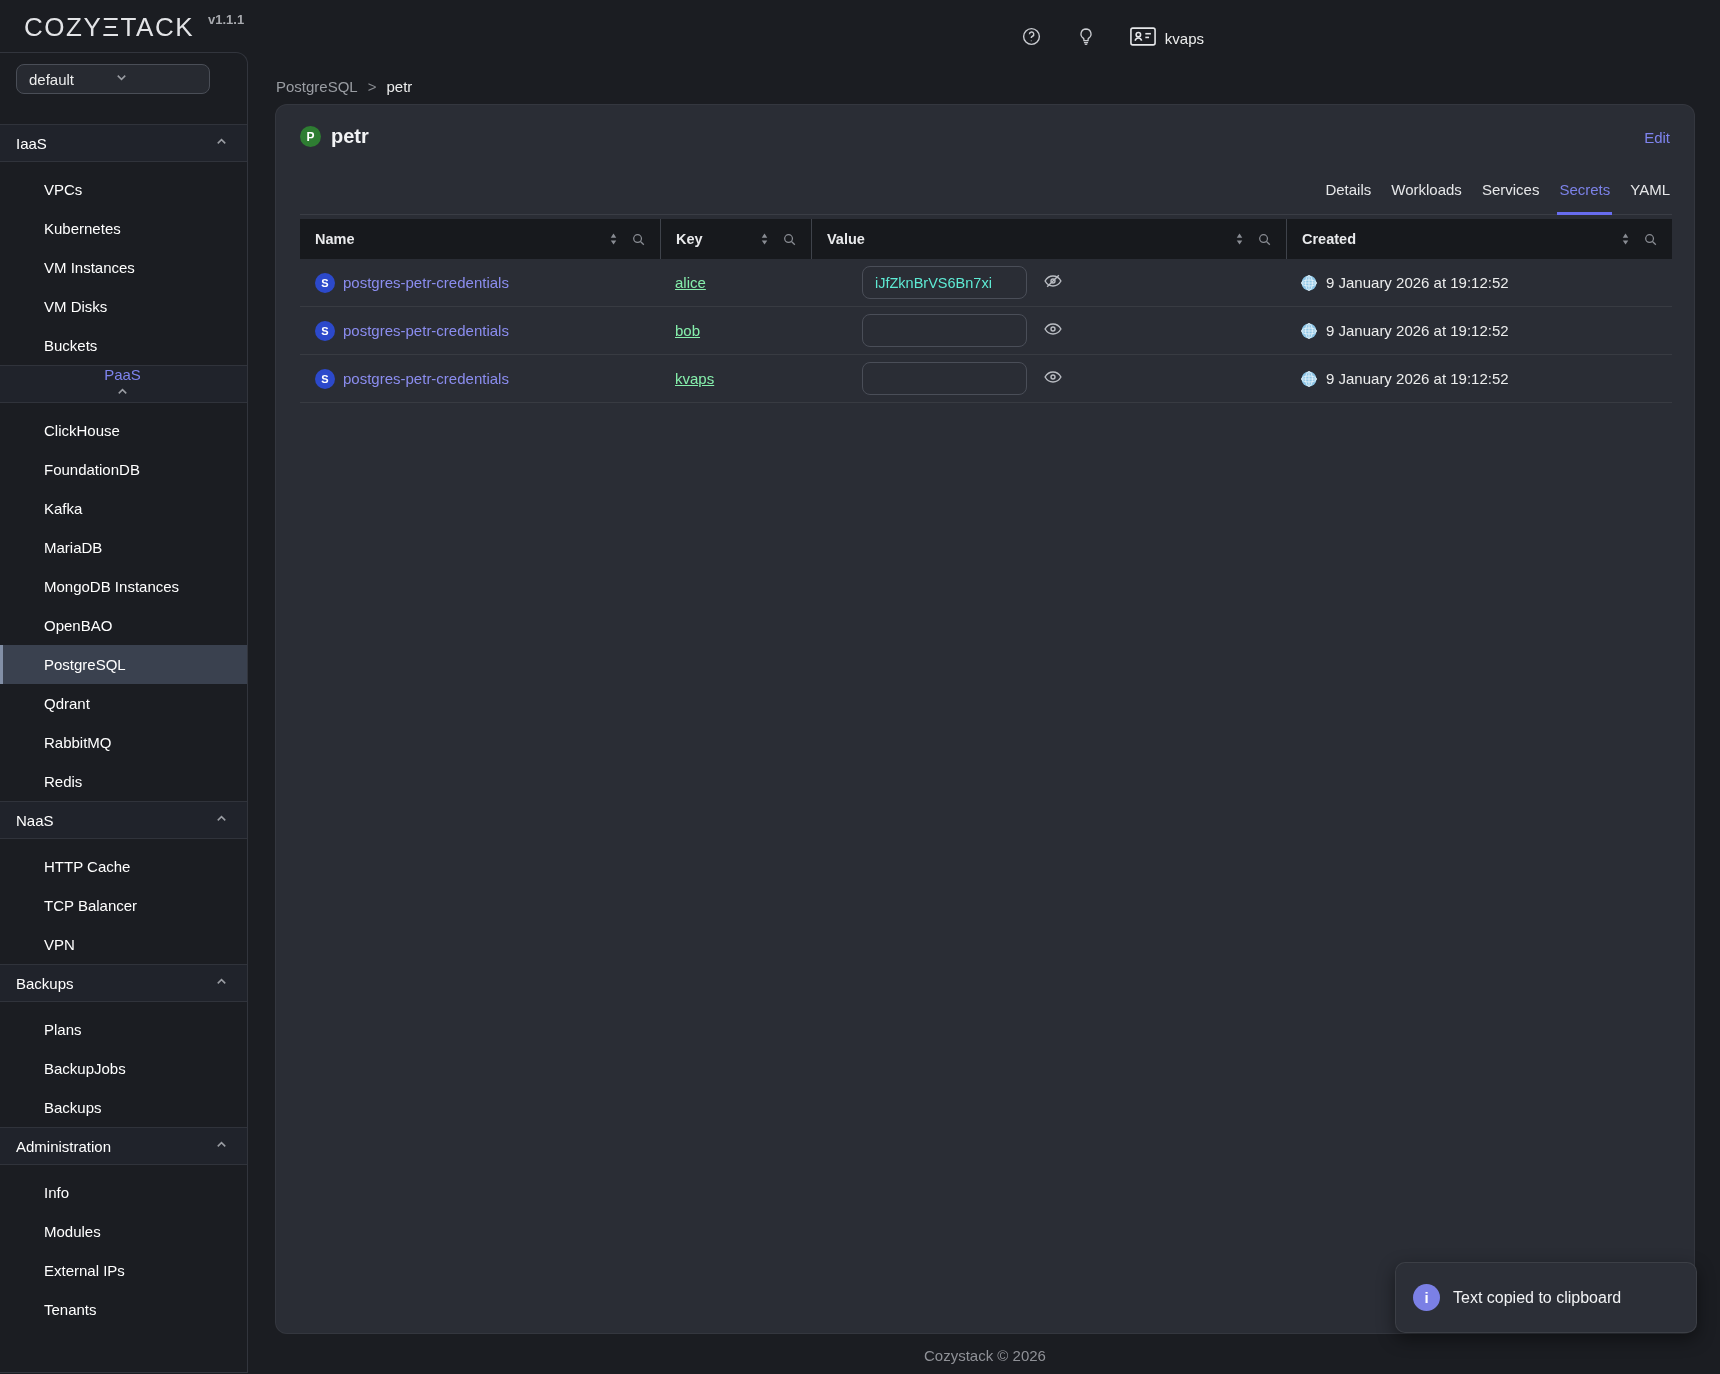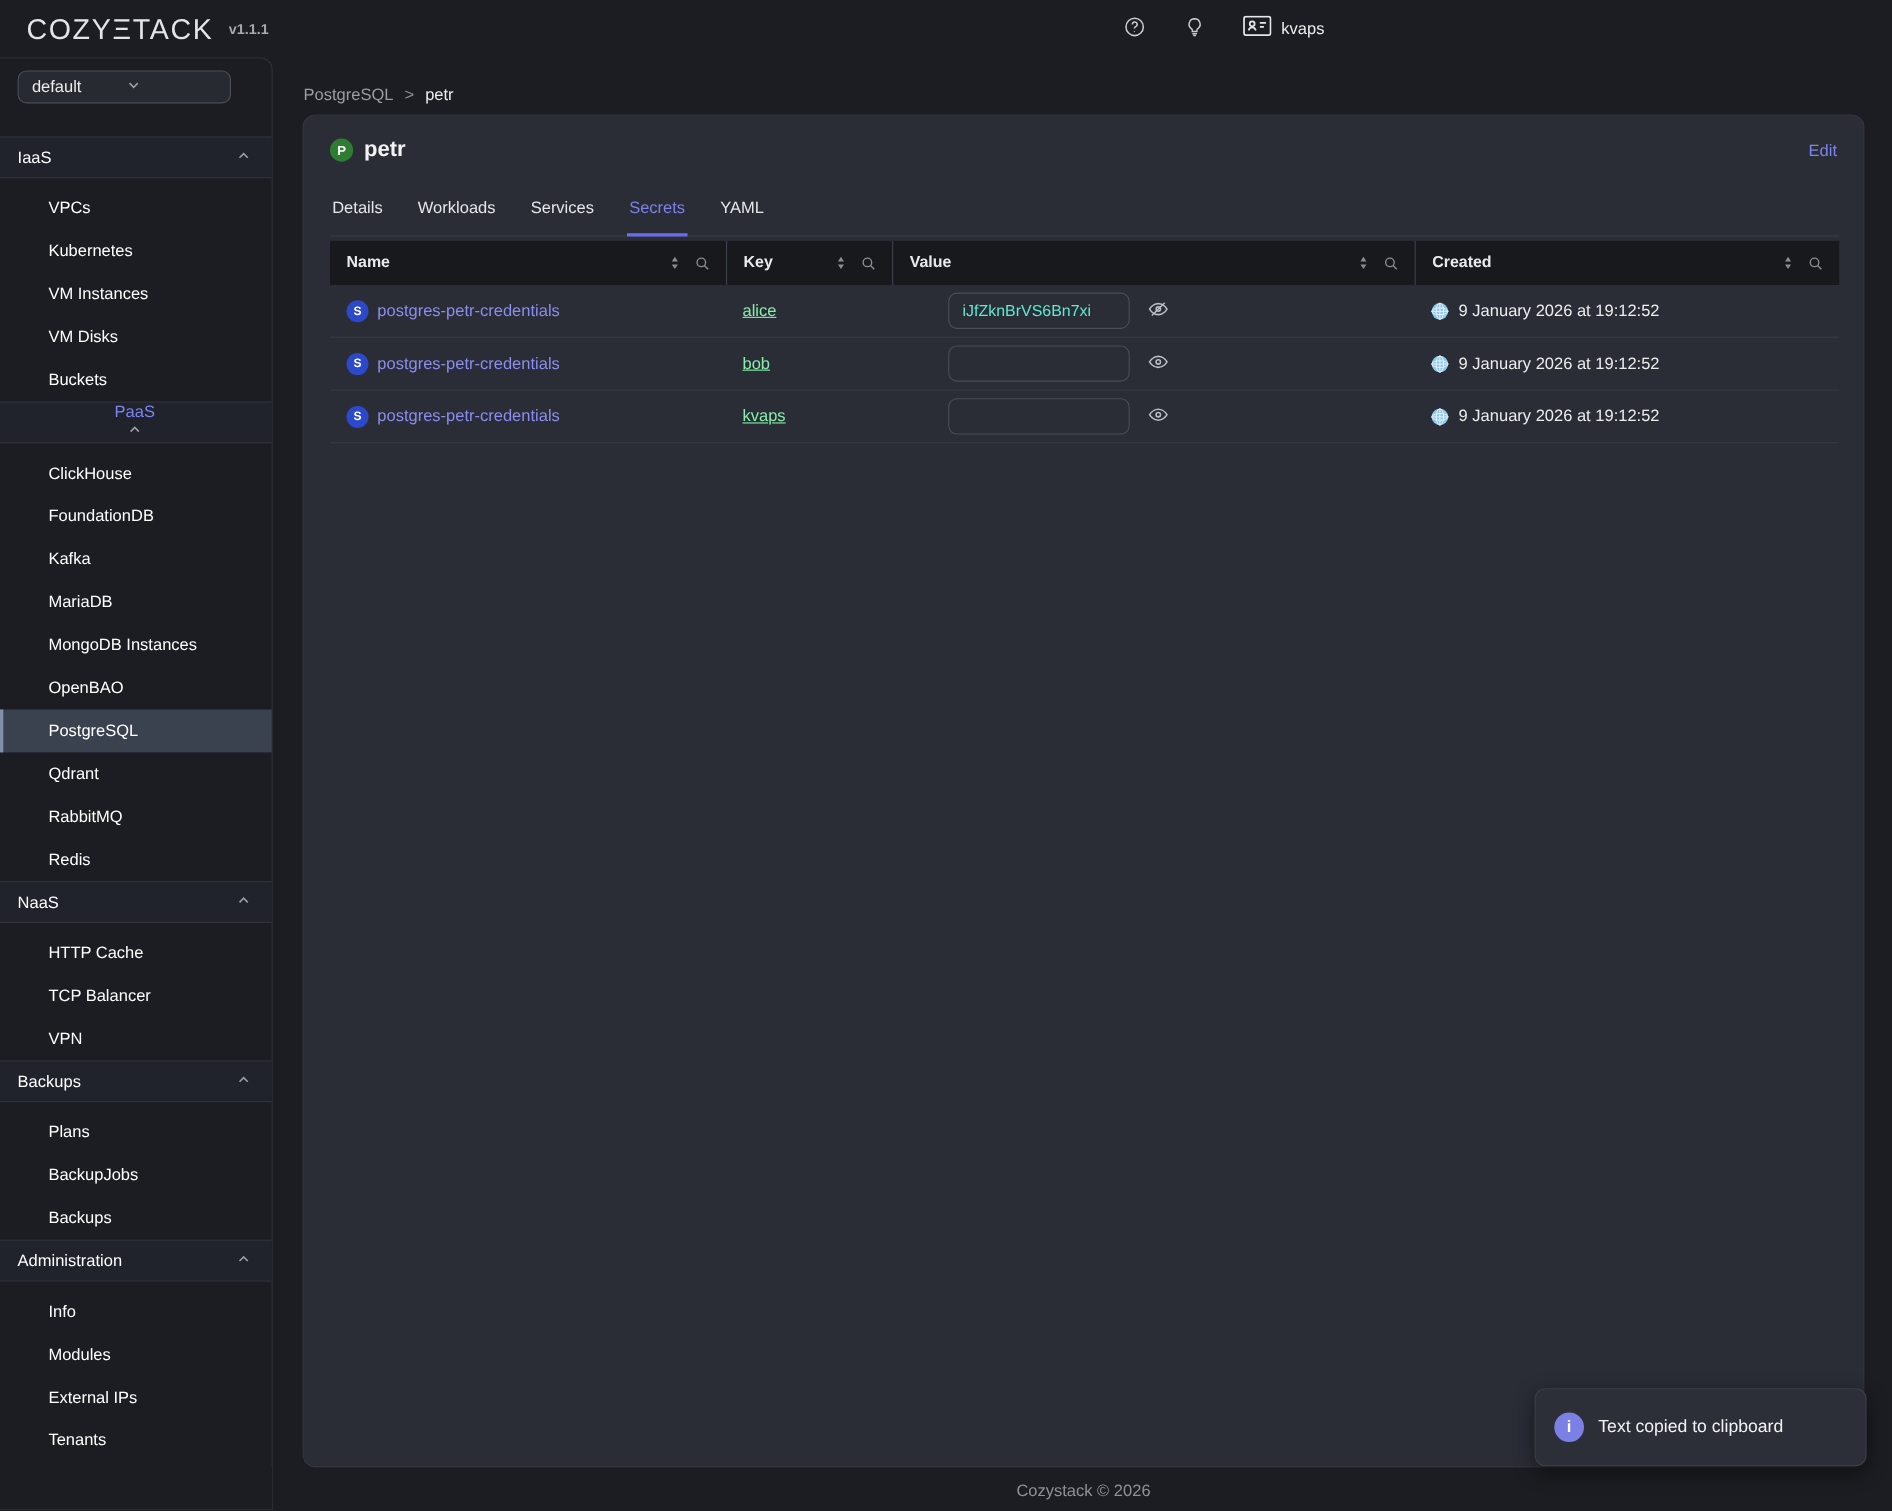--- a/index.html
+++ b/index.html
@@ -1,21 +1,21 @@
 <!DOCTYPE html>
 <html><head>
 <meta charset="utf-8">
 <style>
   * { margin:0; padding:0; box-sizing:border-box; }
   html,body { background:#141519; }
   body { font-family:"Liberation Sans","DejaVu Sans",sans-serif; }
   #root { position:relative; width:1720px; height:1374px; background:#1b1d22; overflow:hidden; color:#e8e9ec; }
 
   
-  .topbar { position:absolute; left:0; top:0; width:1392px; height:52px; display:flex; align-items:center; }
+  .topbar { position:absolute; left:0; top:12px; width:1392px; height:52px; display:flex; }
   .logo { margin-left:24px; font-size:26px; letter-spacing:1.5px; color:#e3e4e7; font-weight:400; }
   .version { margin-left:14px; font-size:13px; font-weight:700; color:#a7a9ae; }
   .topbar-right { position:absolute; right:188px; top:0; height:52px; display:flex; align-items:center; gap:34px; }
   .icon-btn { background:none; border:none; cursor:pointer; display:flex; align-items:center; padding:0; }
   .user-chip { display:flex; align-items:center; gap:9px; cursor:pointer; }
   .user-name { font-size:15px; color:#eceded; }
 
   
   .sidebar { position:absolute; left:0; top:52px; width:248px; height:1321px;
              border:1px solid #32353d; border-bottom:1px solid #32353d; border-left:none;
@@ -41,21 +41,21 @@
 
   
   .panel { position:absolute; left:275px; top:104px; width:1420px; height:1230px;
            background:#2a2d35; border:1px solid rgba(255,255,255,0.05); border-radius:12px; }
   .panel-title-row { position:absolute; left:24px; top:20px; display:flex; align-items:center; gap:10px; }
   .app-badge { width:21px; height:21px; border-radius:50%; background:#2e7d32; color:#fff;
                font-size:12px; font-weight:700; display:flex; align-items:center; justify-content:center; }
   .panel-title { font-size:20px; font-weight:700; color:#f2f3f5; }
   .edit-link { position:absolute; right:24px; top:24px; font-size:15px; color:#7f84ee; cursor:pointer; background:none; border:none; }
 
-  .tabs { position:absolute; left:24px; top:66px; width:1372px; display:flex; gap:28px; border-bottom:1px solid #3a3d45; }
+  .tabs { position:absolute; left:24px; top:66px; width:1372px; display:flex; gap:16px; border-bottom:1px solid #3a3d45;justify-content:flex-end; }
   .tab { font-size:15px; font-weight:500; color:#e6e7e9; padding:10px 2px 14px 2px; cursor:pointer; border-bottom:3px solid transparent; margin-bottom:-1px; }
   .tab.active { color:#7c82e8; border-bottom-color:#686df0; }
 
   
   .table { position:absolute; left:24px; top:114px; width:1372px; }
   .thead { display:flex; height:40px; background:#17191d; border-radius:0; overflow:hidden; }
   .th { display:flex; align-items:center; padding:0 14px 0 15px; }
   .th + .th { border-left:1px solid #3f434b; }
   .th:nth-child(1){ width:360px; } .th:nth-child(2){ width:151px; } .th:nth-child(3){ width:475px; } .th:nth-child(4){ width:386px; }
   .th-label { font-size:14.5px; font-weight:700; color:#e9eaec; flex:1; }

